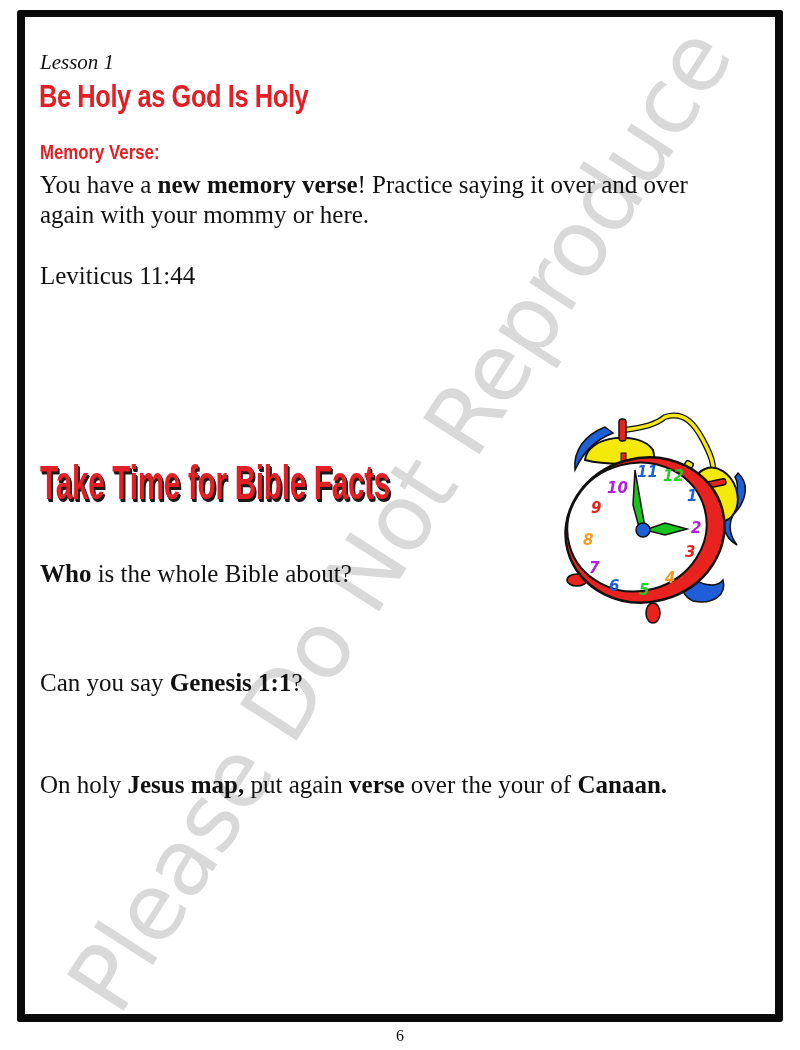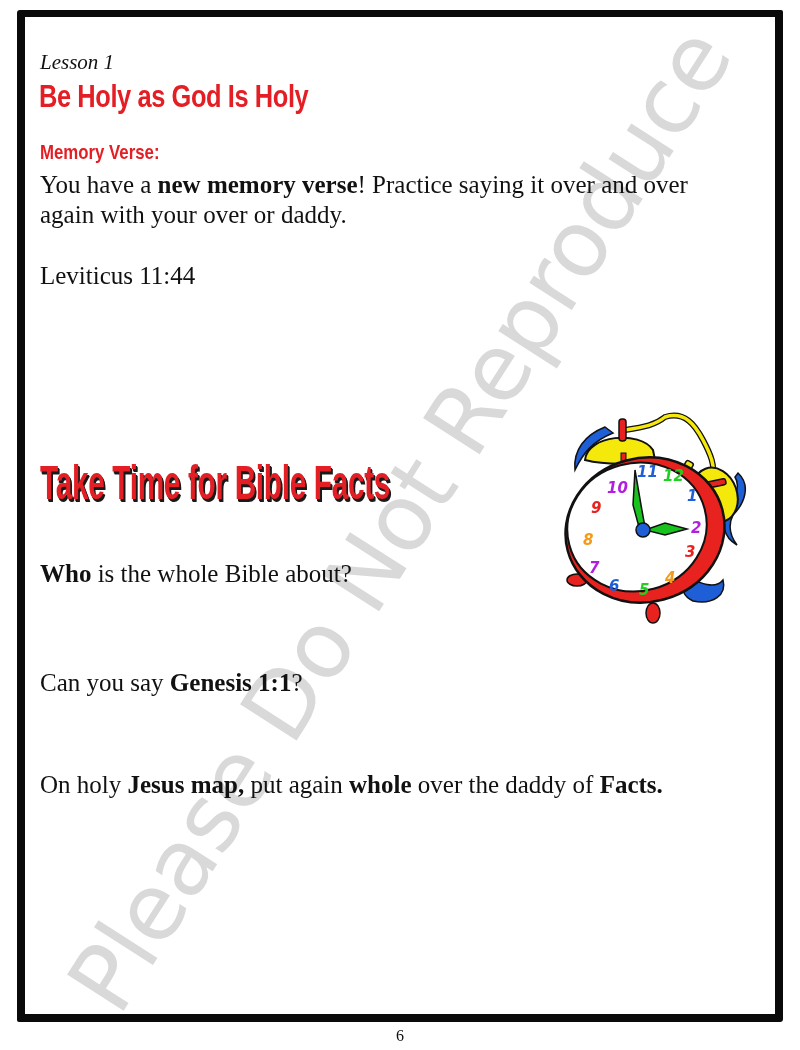--- a/index.html
+++ b/index.html
@@ -138,21 +138,21 @@
 <div class="content">
   <div class="lesson-label">Lesson 1</div>
   <div class="lesson-title">Be Holy as God Is Holy</div>
 
   <div class="memory-label">Memory Verse:</div>
 
   <div class="body-text mv-text">
     <div>
       <span>You have a </span><b>new memory verse</b><span>! Practice saying it over and over</span>
     </div>
-    <div>again with your over or daddy.</div>
+    <div>again with your mommy or here.</div>
   </div>
 
   <div class="body-text ref-text">
     <div>Leviticus 11:44</div>
   </div>
 
   <div class="facts-title">Take Time for Bible Facts</div>
 
   <div class="body-text q1">
     <div>
@@ -160,21 +160,21 @@
     </div>
   </div>
 
   <div class="body-text q2">
     <div>
       <span>Can you say </span><b>Genesis 1:1</b><span>?</span>
     </div>
   </div>
 
   <div class="body-text q3">
-    <span>On holy </span><b>Jesus map,</b><span> put again </span><b>whole</b><span> over the daddy of </span><b>Facts.</b>
+    <span>On holy </span><b>Jesus map,</b><span> put again </span><b>verse</b><span> over the your of </span><b>Canaan.</b>
   </div>
 </div>
 
 <svg class="clock" viewBox="0 0 210 220" xmlns="http://www.w3.org/2000/svg">
 
   <path d="M50 22 C30 30 18 45 20 65 C28 48 38 36 58 28 Z" fill="#1e5fd8" stroke="#111" stroke-width="1.5"></path>
   <path d="M183 68 C196 80 190 98 178 110 C172 122 176 132 182 140 C168 132 166 118 172 104 C180 92 186 82 180 72 Z" fill="#1e5fd8" stroke="#111" stroke-width="1.5"></path>
   <path d="M132 172 C145 178 160 185 168 175 C172 190 158 200 138 196 C130 192 124 186 132 172 Z" fill="#1e5fd8" stroke="#111" stroke-width="1.5"></path>
 
   <path d="M70 25 C90 22 100 20 110 12 C130 6 140 20 148 35 C156 50 160 60 158 75" fill="none" stroke="#111" stroke-width="6"></path>

